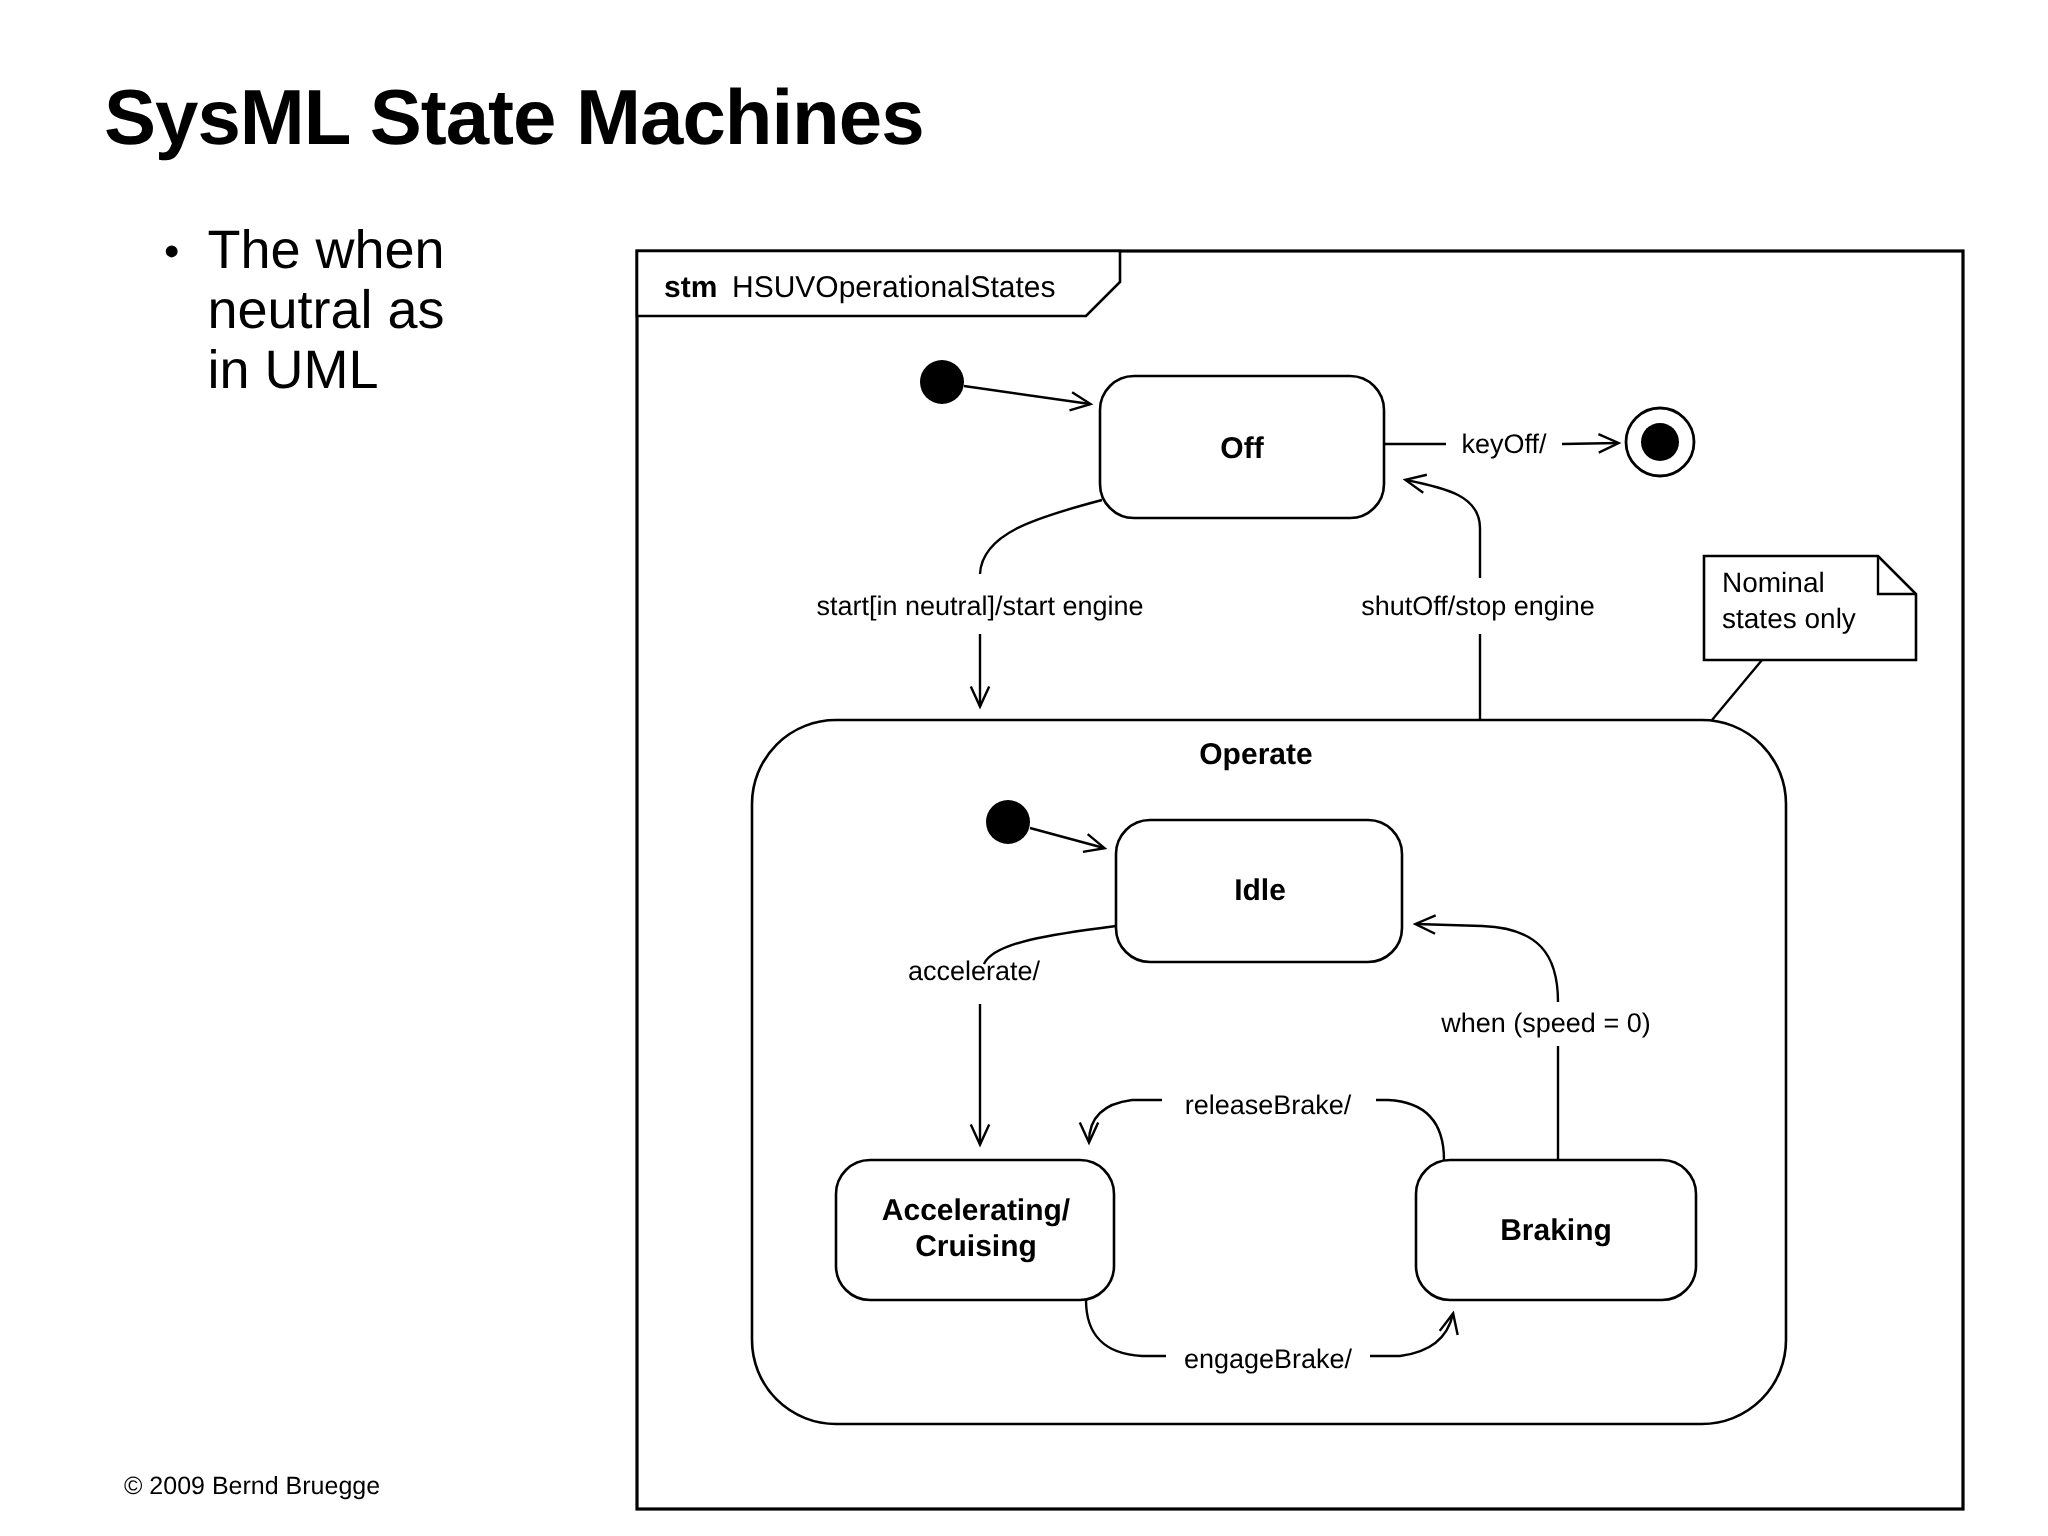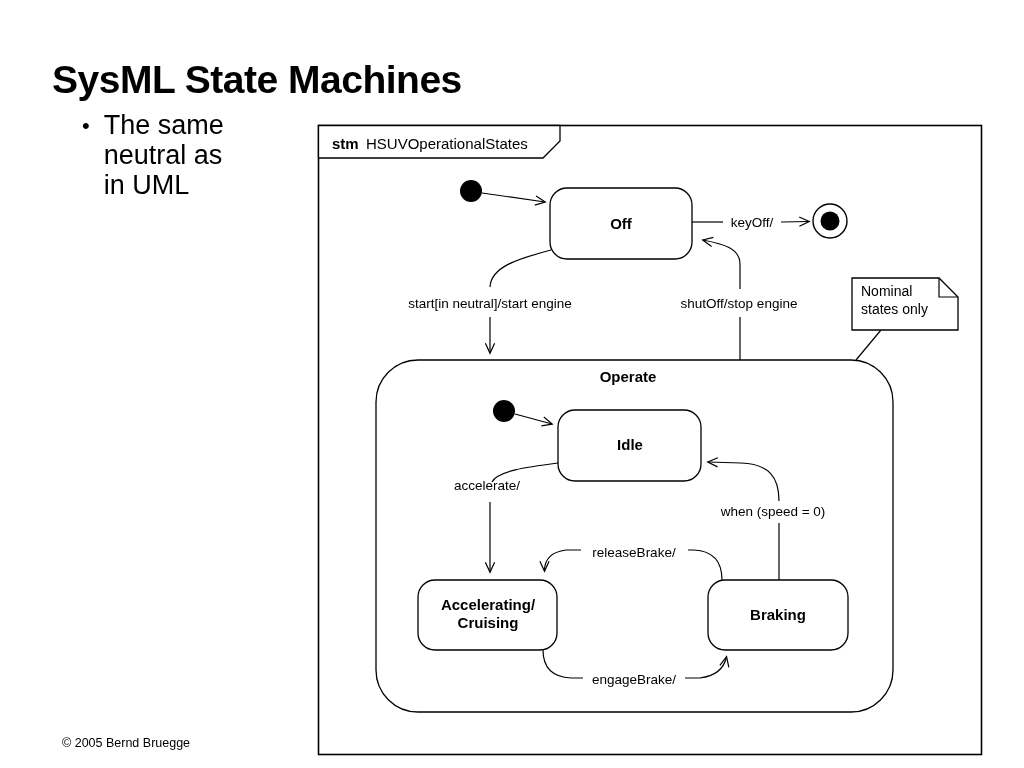--- a/index.html
+++ b/index.html
@@ -1,19 +1,19 @@
 <!DOCTYPE html>
 <html><head>
 <meta charset="utf-8">
 <style>
   html,body{margin:0;padding:0;background:#ffffff;}
   body{width:1024px;height:768px;position:relative;overflow:hidden;
        font-family:"Liberation Sans","DejaVu Sans",sans-serif;color:#000;}
   .title{position:absolute;left:52px;top:38px;font-size:39px;font-weight:bold;
-         letter-spacing:-0.5px;white-space:nowrap;margin-top:20px;}
+         letter-spacing:-0.5px;white-space:nowrap;}
   .bullet-block{position:absolute;left:82px;top:110px;}
   .bullet-row{display:flex;align-items:flex-start;}
   .bullet-marker{font-size:22px;line-height:30px;margin-right:14px;margin-top:1px;}
   .bullet-lines{font-size:27px;line-height:30px;}
   .copyright{position:absolute;left:62px;top:736px;font-size:12.5px;}
   svg{position:absolute;left:0;top:0;}
   svg text{font-family:"Liberation Sans","DejaVu Sans",sans-serif;}
   .lbl{font-size:13.5px;}
   .state-lbl{font-size:15px;font-weight:bold;}
   .tab-lbl{font-size:15px;}
@@ -23,21 +23,21 @@
 </style>
 </head>
 <body>
 
 <div class="title">SysML State Machines</div>
 
 <div class="bullet-block">
   <div class="bullet-row">
     <span class="bullet-marker">•</span>
     <span class="bullet-lines">
-      <div>The same</div>
+      <div>The when</div>
       <div>neutral as</div>
       <div>in UML</div>
     </span>
   </div>
 </div>
 
 <svg width="1024" height="768" viewBox="0 0 1024 768">
   <defs>
     <marker id="arr" markerUnits="userSpaceOnUse" markerWidth="14" markerHeight="12" viewBox="-12 -6 14 12" refX="-0.3" refY="0" orient="auto">
       <path d="M -10 -4.6 L 0 0 L -10 4.6" fill="none" stroke="#000" stroke-width="1.2"></path>
@@ -130,13 +130,13 @@
     <text class="state-lbl" x="488" y="610" text-anchor="middle">Accelerating/</text>
     <text class="state-lbl" x="488" y="628" text-anchor="middle">Cruising</text>
   </g>
 
   <g>
     <rect class="shape" x="708" y="580" width="140" height="70" rx="17"></rect>
     <text class="state-lbl" x="778" y="620" text-anchor="middle">Braking</text>
   </g>
 </svg>
 
-<div class="copyright">© 2005 Bernd Bruegge</div>
+<div class="copyright">© 2009 Bernd Bruegge</div>
 
 </body></html>

